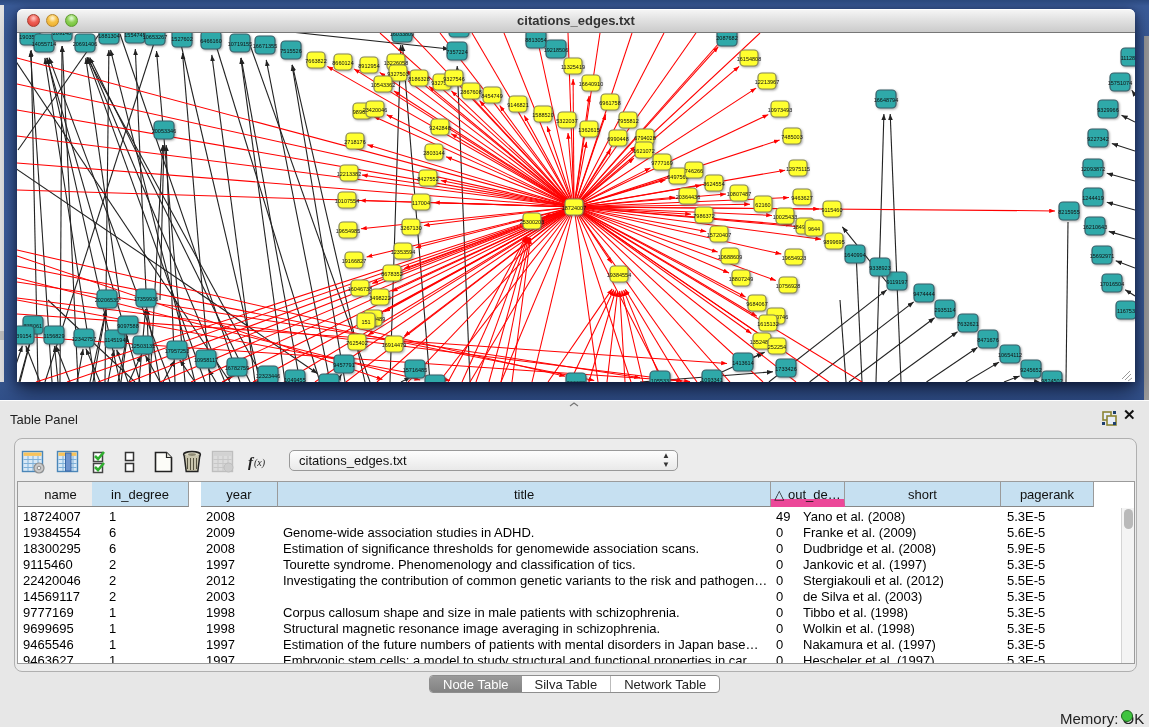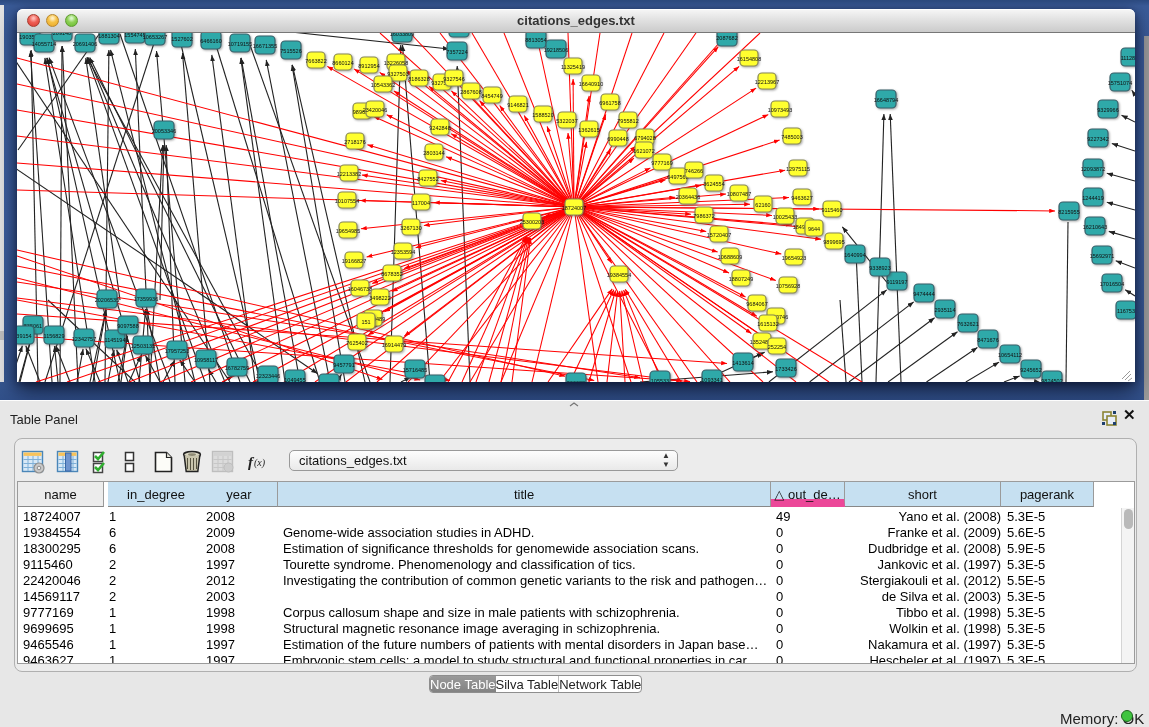--- a/index.html
+++ b/index.html
@@ -21,36 +21,36 @@
 #flo{position:absolute;left:1102px;top:411px}
 #px{position:absolute;left:1123px;top:406px;font-size:15px;font-weight:700;color:#111}
 #inner{position:absolute;left:14px;top:438px;width:1123px;height:234px;border:1px solid #b0b0b0;border-radius:8px;background:#ececec}
 #toolbar{position:absolute;left:20px;top:449px}
 #combo{position:absolute;left:289px;top:450px;width:389px;height:21px;border:1px solid #999;border-radius:5px;background:linear-gradient(#fdfdfd,#e9e9e9);font-size:13px;color:#111;line-height:19px;padding-left:9px}
 #combo .ar{position:absolute;right:7px;top:0px;font-size:8px;color:#333;line-height:9px;text-align:center}
 #tablewrap{position:absolute;left:17px;top:481px;width:1118px;height:183px;background:#fff;border:1px solid #9b9b9b;overflow:hidden}
 #thead{position:absolute;left:0;top:0;width:1116px;height:25px;font-size:13px;color:#111}
 #thead div{position:absolute;top:0;height:25px;line-height:25px;text-align:center;border-right:1px solid #9a9a9a;border-bottom:1px solid #888;background:#c6e0f1}
 #thead .h0{left:0;width:86px;background:#ececec}
-#thead .h1{left:90px;width:97px}
+#thead .h1{left:74px;width:97px}
 #thead .h2{left:183px;width:77px}
 #thead .h3{left:260px;width:493px}
 #thead .h4{left:753px;width:74px;border-bottom:8px solid #ec4899}
 #thead .h5{left:827px;width:156px}
 #thead .h6{left:983px;width:93px}
 #tbody{position:absolute;left:0;top:27px;font-size:13px;color:#000}
 .tr{position:relative;width:1116px;height:16px;line-height:16px;white-space:nowrap}
 .tr div{position:absolute;top:0;height:16px;overflow:hidden}
 .c0{left:5px;width:80px} .c1{left:91px;width:90px} .c2{left:188px;width:70px}
-.c3{left:265px;width:487px} .c4{left:758px;width:68px} .c5{left:827px;width:156px;text-align:right}
+.c3{left:265px;width:487px} .c4{left:758px;width:68px} .c5{left:785px;width:156px;text-align:left}
 .c6{left:989px;width:90px}
 #vsb{position:absolute;left:1103px;top:26px;width:14px;height:156px;background:#f4f4f4;border-left:1px solid #d5d5d5}
 #vsb .th{position:absolute;left:2px;top:1px;width:9px;height:20px;border-radius:5px;background:#b9b9b9}
 #tabs{position:absolute;left:429px;top:675px;height:18px;border:1px solid #8e8e8e;border-radius:4px;overflow:hidden;display:flex;background:#fff}
-#tabs div{height:18px;line-height:17px;font-size:13px;padding:0 0;color:#222}
+#tabs div{height:18px;line-height:17px;font-size:13px;padding:0 13px;color:#222}
 #tabs .sel{background:linear-gradient(#9a9a9a,#7f7f7f);color:#fff}
 #tabs .sep{border-left:1px solid #bbb;padding:0}
 #mem{position:absolute;left:1060px;top:710px;font-size:15px;color:#222}
 #memdot{position:absolute;left:1121px;top:710px;width:12px;height:12px;border-radius:50%;background:#3ec43e;border:1px solid #1e641e}
 #rstrip2{position:absolute;left:1144px;top:36px;width:5px;height:364px;background:#9b9b9b}
 #lmark{position:absolute;left:0px;top:331px;width:4px;height:9px;background:#bfbfbf}
 #divgrip{position:absolute;left:568px;top:401px}
 </style></head><body>
 <div id="desk"></div>
 <div id="lstrip"></div>

